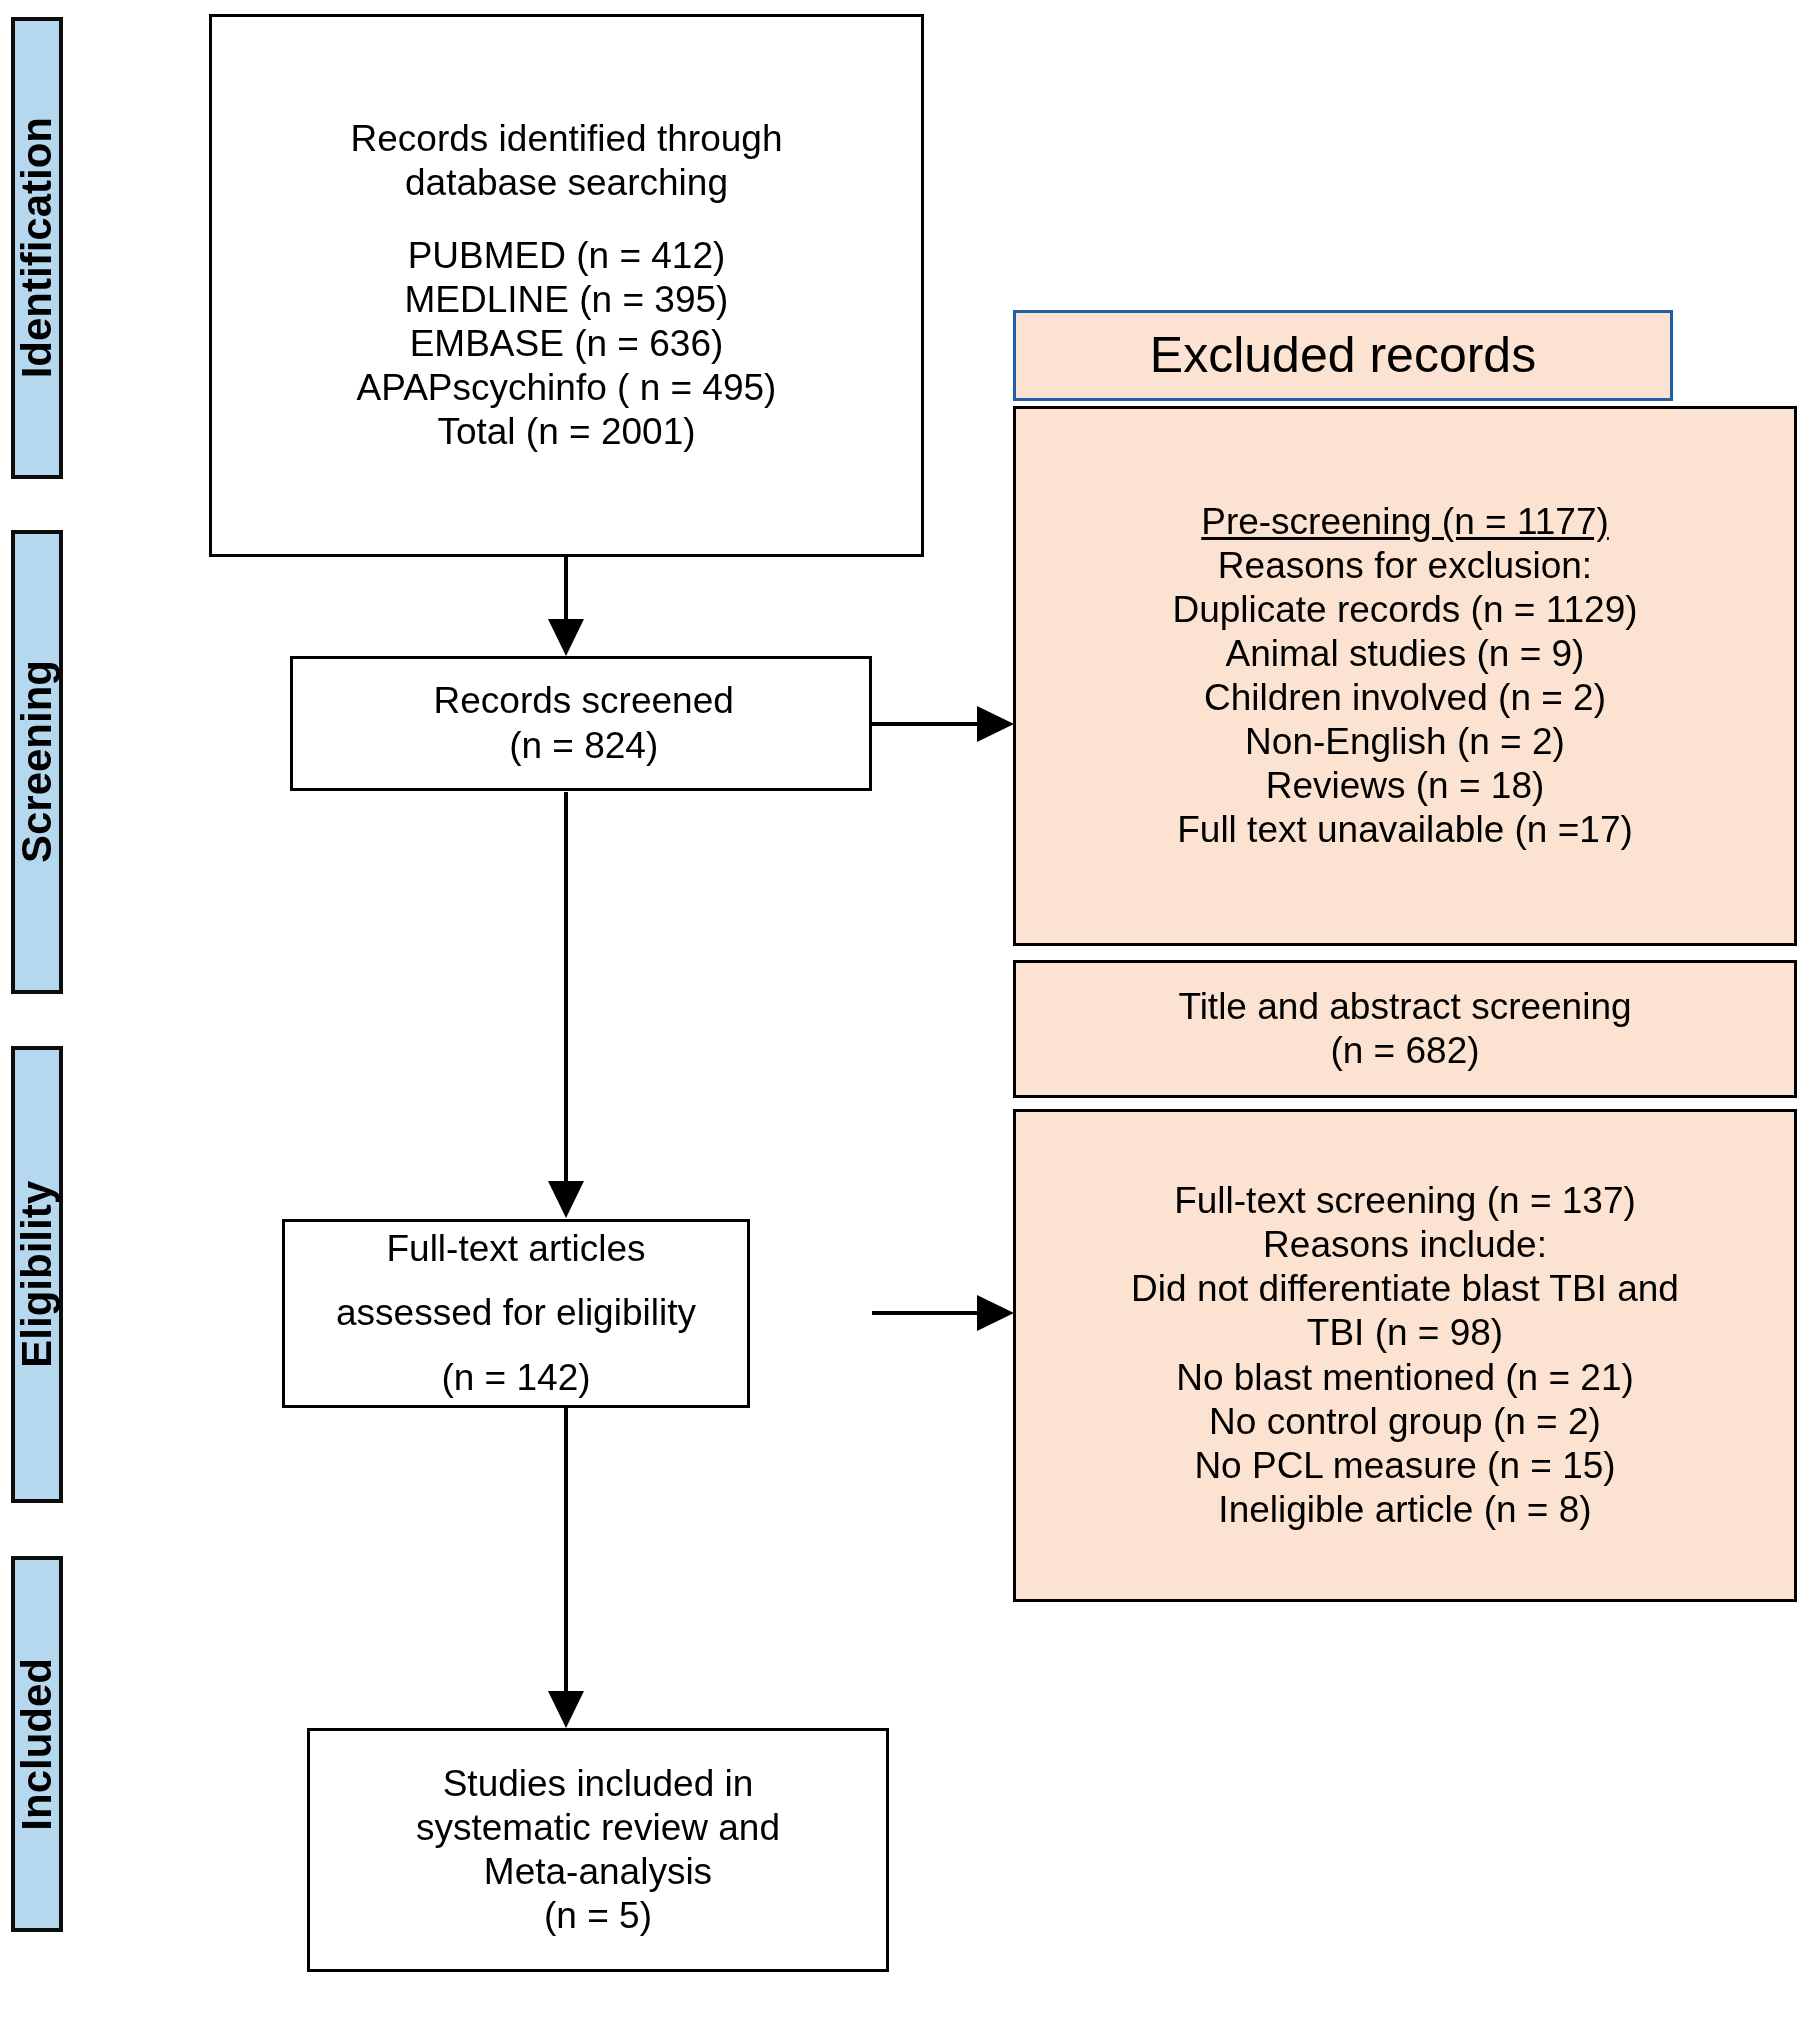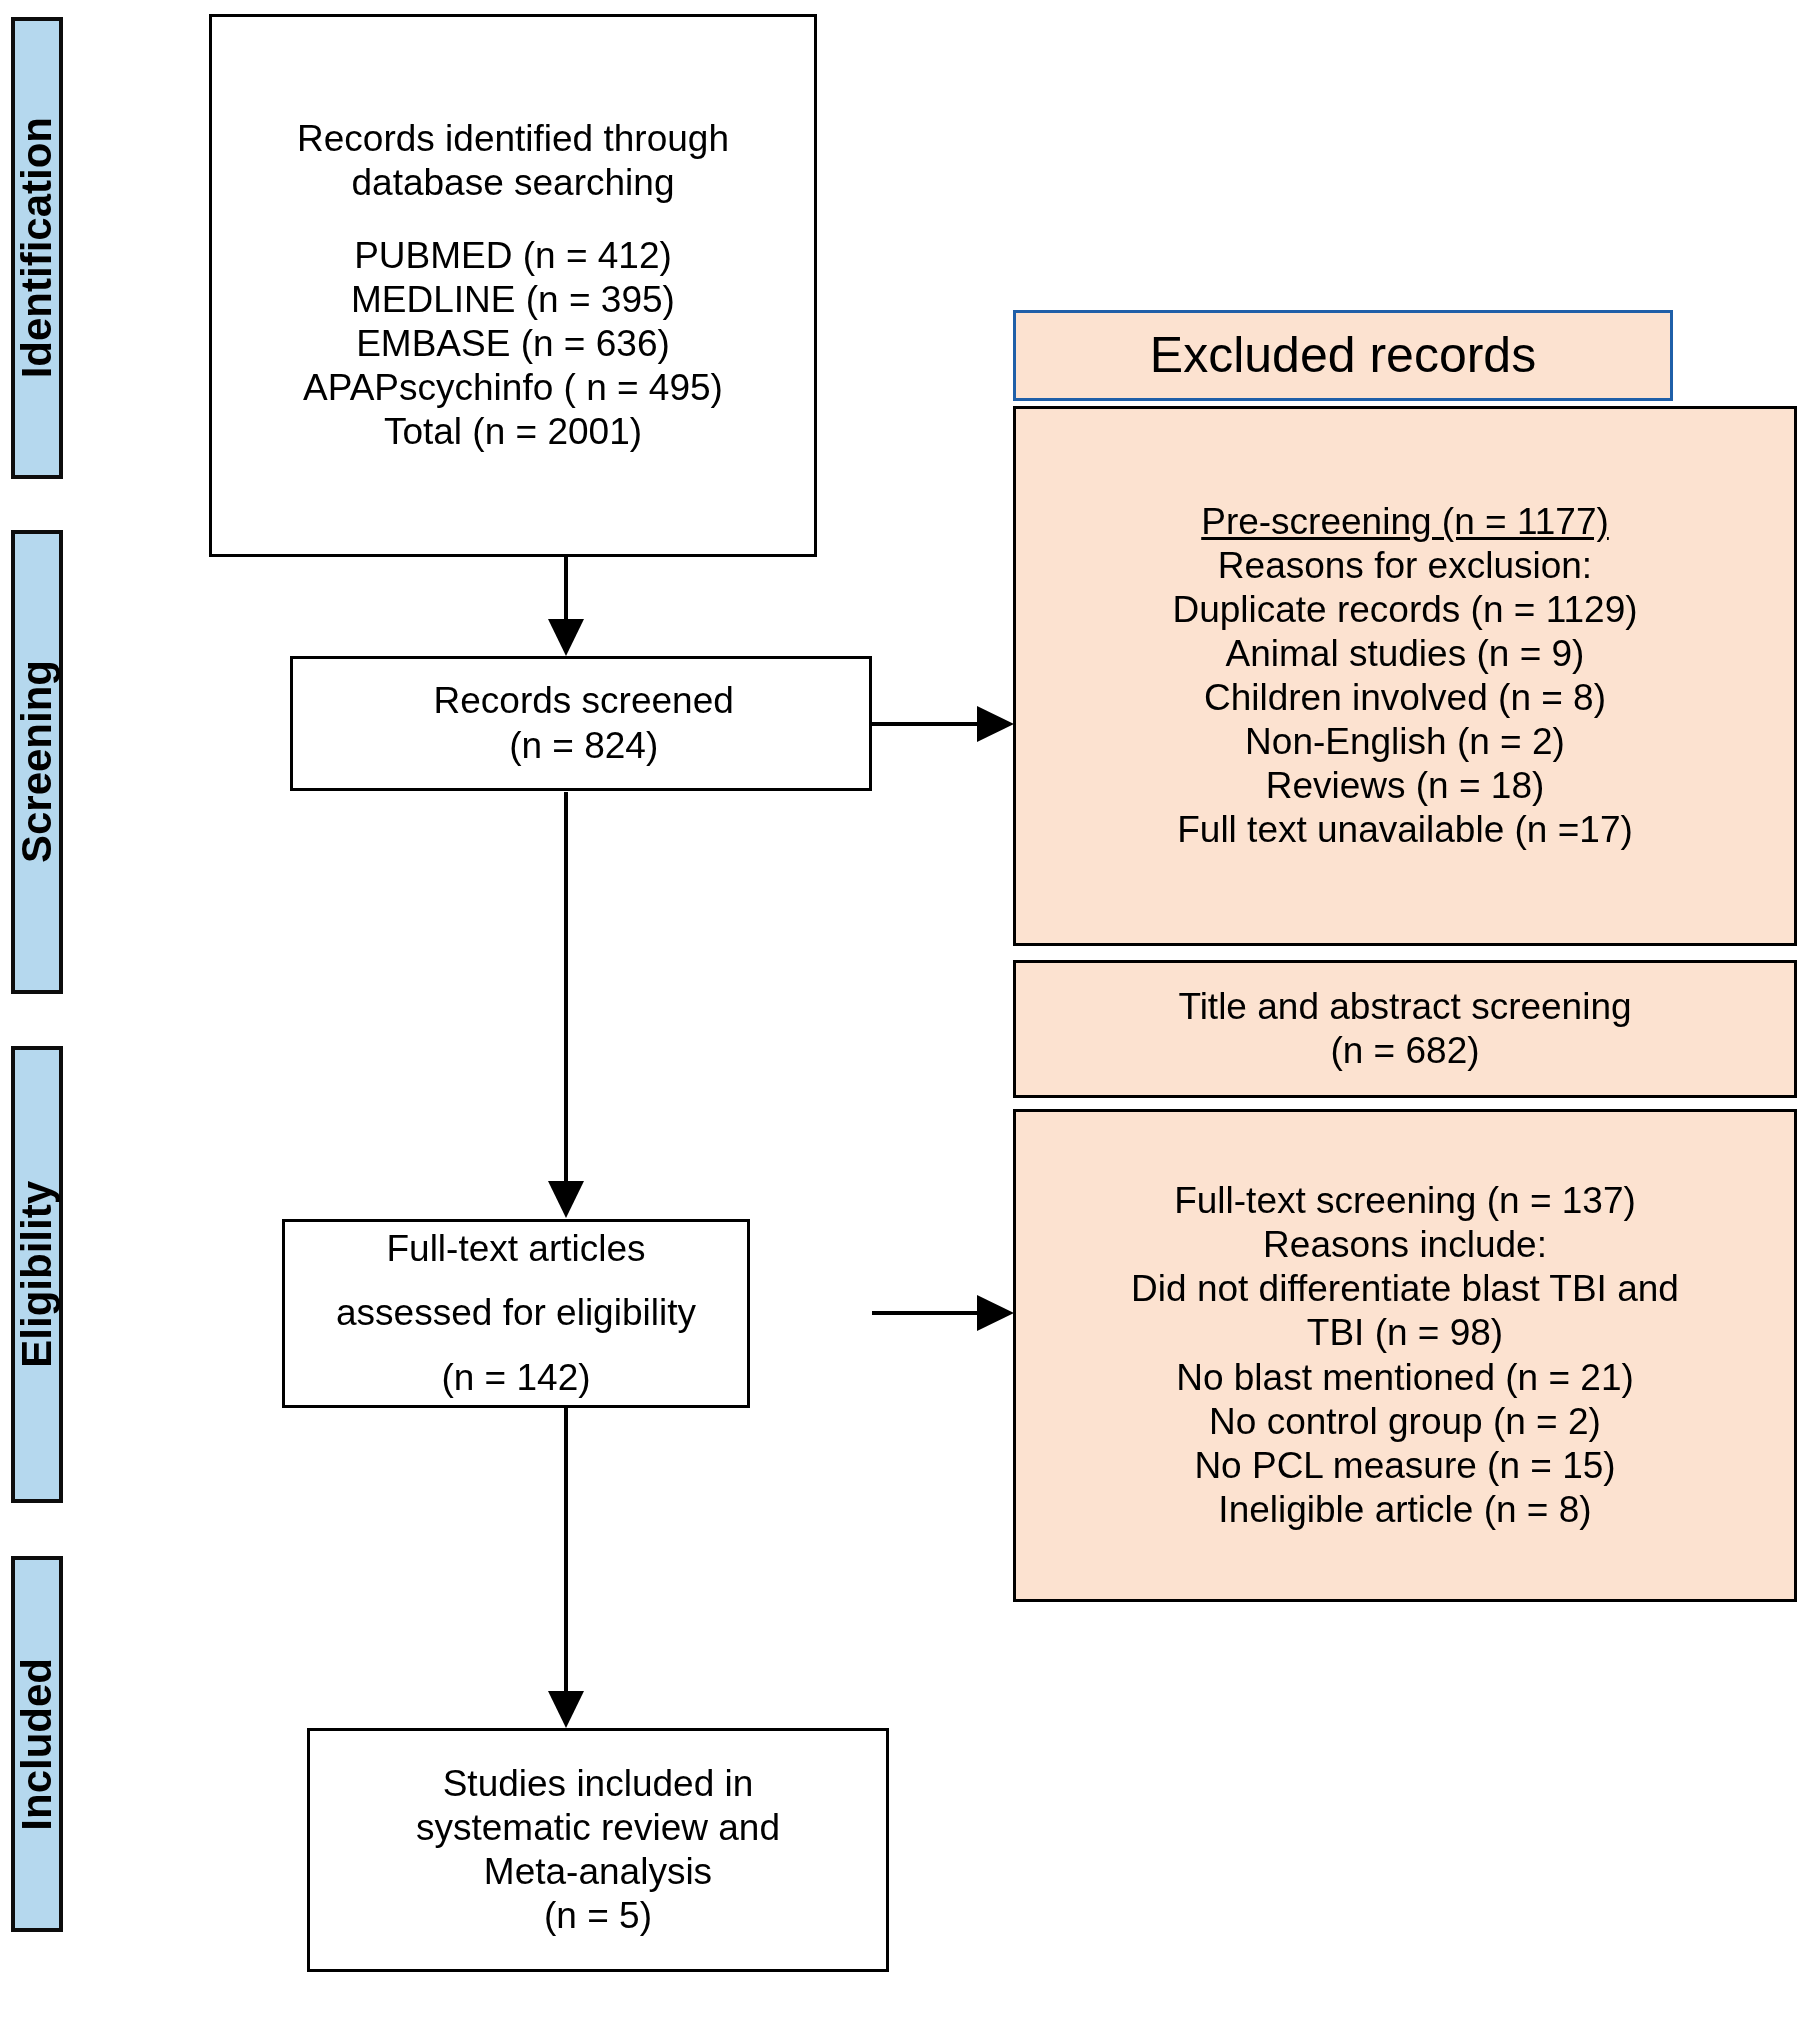--- a/index.html
+++ b/index.html
@@ -115,21 +115,21 @@
   </div>
 
   <div class="stage-label" style="left:10.5px; top:1046px; width:52px; height:457px;">
     <span class="vtext">Eligibility</span>
   </div>
 
   <div class="stage-label" style="left:10.5px; top:1556px; width:52px; height:376px;">
     <span class="vtext">Included</span>
   </div>
 
-  <div class="flow-box" style="left:209px; top:14.3px; width:608px; height:543px;">
+  <div class="flow-box" style="left:209px; top:14.3px; width:715px; height:543px;">
     <div class="line">Records identified through</div>
     <div class="line">database searching</div>
     <div class="spacer"></div>
     <div class="line">PUBMED (n = 412)</div>
     <div class="line">MEDLINE (n = 395)</div>
     <div class="line">EMBASE (n = 636)</div>
     <div class="line">APAPscychinfo ( n = 495)</div>
     <div class="line">Total (n = 2001)</div>
   </div>
 
@@ -168,21 +168,21 @@
 
   <div class="flow-box peach-header" style="left:1013px; top:310px; width:660px; height:91px;">
     <div class="line">Excluded records</div>
   </div>
 
   <div class="flow-box peach" style="left:1013px; top:406px; width:784px; height:540px;">
     <div class="line underlined">Pre-screening (n = 1177)</div>
     <div class="line">Reasons for exclusion:</div>
     <div class="line">Duplicate records (n = 1129)</div>
     <div class="line">Animal studies (n = 9)</div>
-    <div class="line">Children involved  (n = 8)</div>
+    <div class="line">Children involved  (n = 2)</div>
     <div class="line">Non-English (n = 2)</div>
     <div class="line">Reviews (n = 18)</div>
     <div class="line">Full text unavailable (n =17)</div>
   </div>
 
   <div class="flow-box peach" style="left:1013px; top:935px; width:784px; height:138px;margin-top:25px;">
     <div class="line">Title and abstract screening</div>
     <div class="line">(n = 682)</div>
   </div>
 

